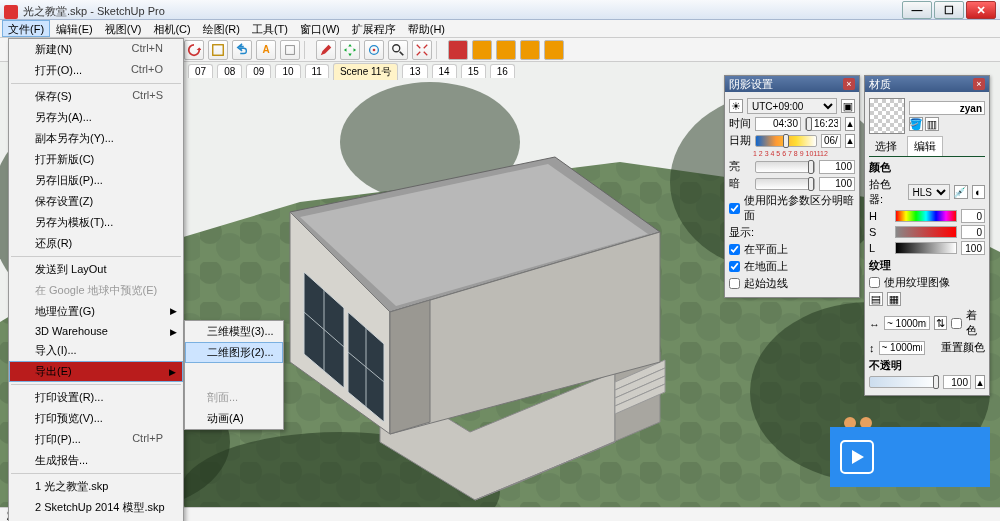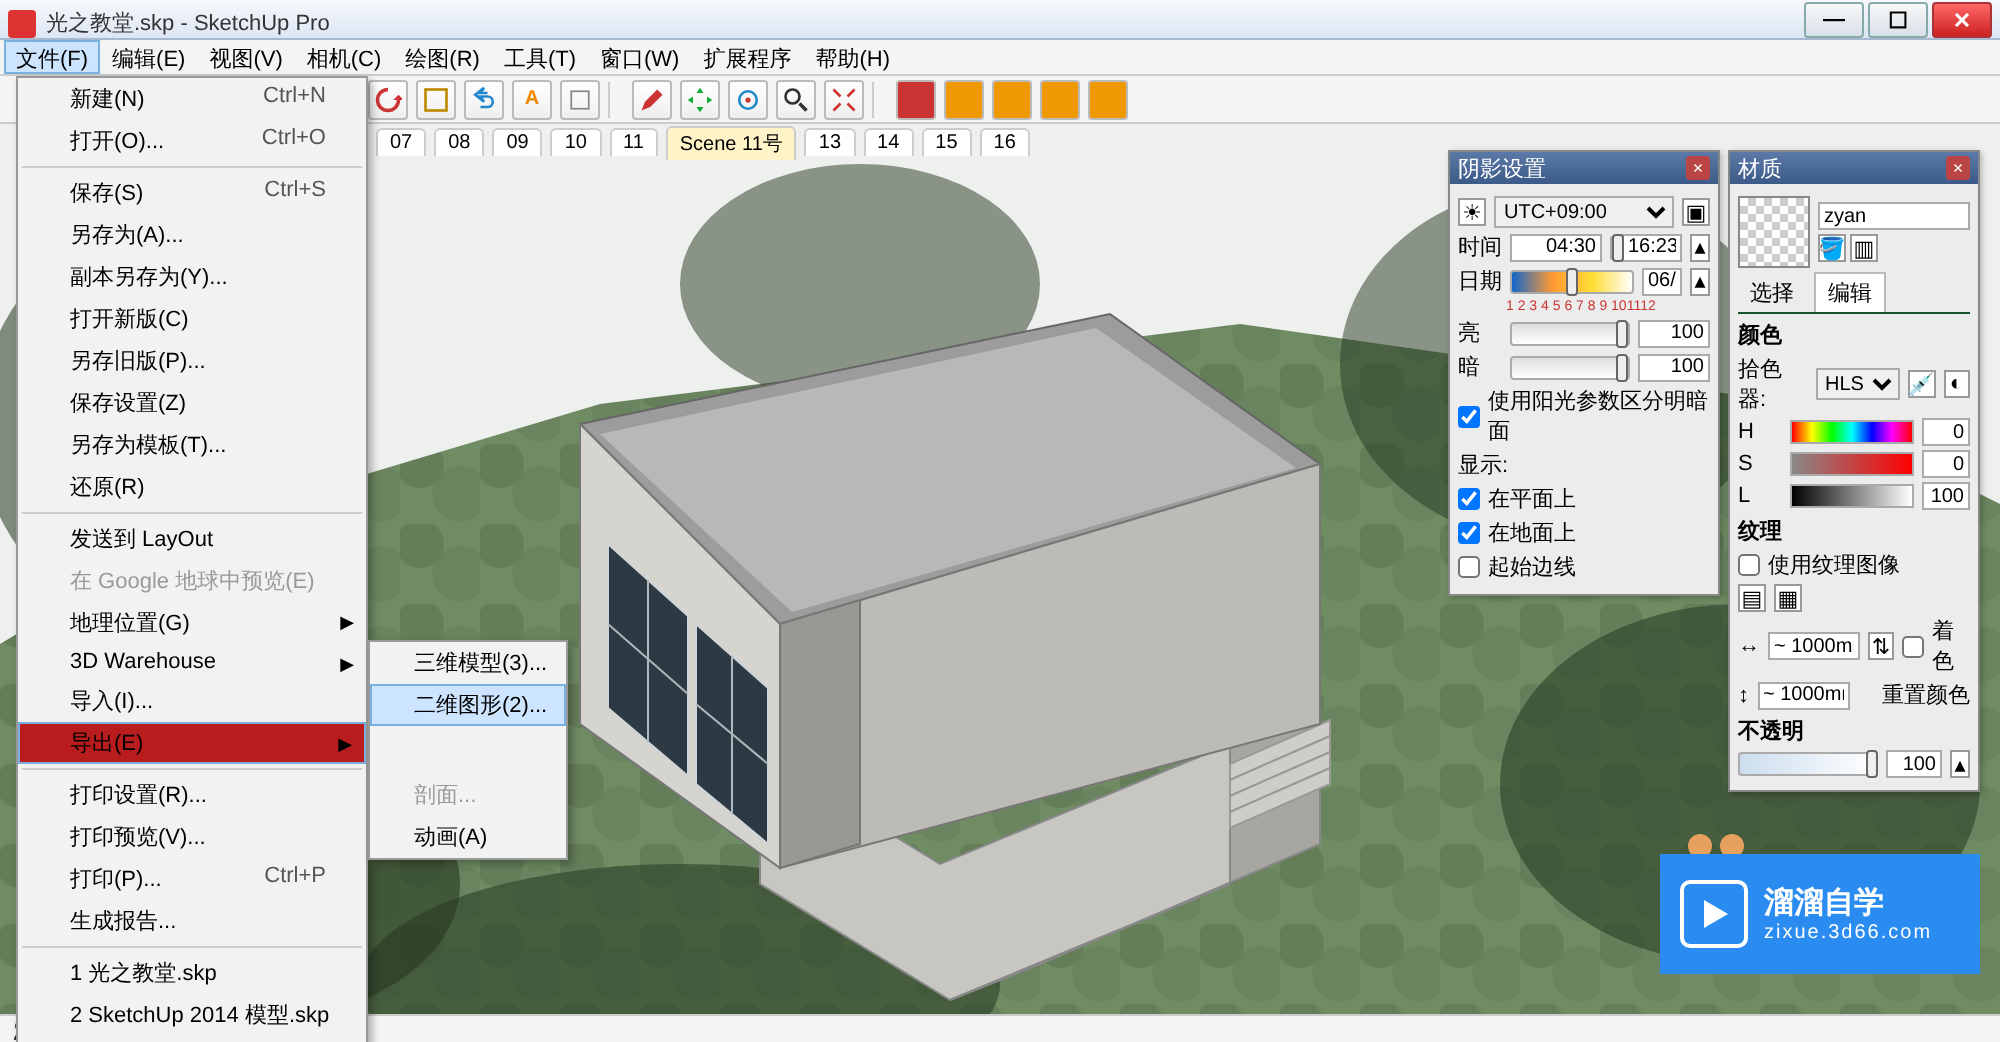--- a/index.html
+++ b/index.html
@@ -205,24 +205,20 @@
 <div class="person-icon">
       <div></div>
       <div></div>
     </div>
 
 <div class="watermark">
   <div class="play">
     <svg width="18" height="18" viewBox="0 0 18 18">
           <polygon points="4,2 16,9 4,16" fill="#fff"></polygon>
         </svg>
-  </div>
-  <div class="txt">
-    <span class="big">溜溜自学</span>
-    <span class="small">zixue.3d66.com</span>
   </div>
 </div>
 </div>
 
 <div class="tabbar" style="position:absolute;top:62px;left:0;right:0;background:transparent;border:none">
   <div style="width:14px"></div>
   <div class="tab">07</div>
   <div class="tab">08</div>
   <div class="tab">09</div>
   <div class="tab">10</div>
@@ -336,21 +332,21 @@
 
 <div class="panel" style="top:75px;left:864px;width:126px">
   <div class="ph">
     <span>材质</span>
     <span class="x">×</span>
   </div>
   <div class="body">
     <div class="row">
       <div class="swatch"></div>
       <div style="flex:1;display:flex;flex-direction:column;gap:2px">
-        <input type="text" style="width: 100%; text-align: left;" value="zyan">
+        <input type="text" style="width: 100%; text-align: right; font-weight: bold;" value="zyan">
         <div style="display:flex;gap:2px">
           <span class="mini-icon">🪣</span>
           <span class="mini-icon">▥</span>
         </div>
       </div>
     </div>
     <div class="row" style="border-bottom:1px solid #14532d">
       <span style="padding:2px 6px">选择</span>
       <span style="padding:2px 6px;background:#fff;border:1px solid #bbb;border-bottom:none">编辑</span>
     </div>

